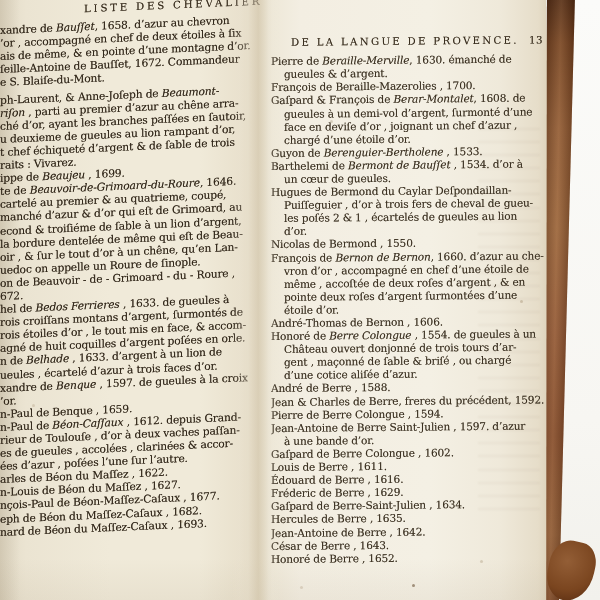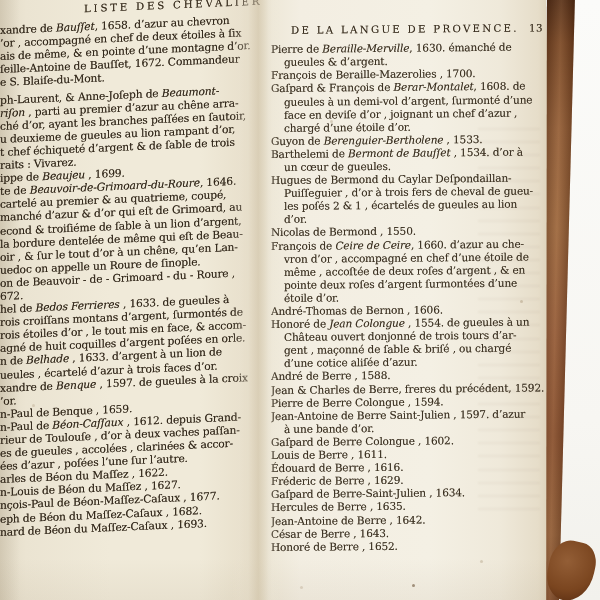--- a/index.html
+++ b/index.html
@@ -40,21 +40,21 @@
   .tline.gap{margin-top:4px;}
   .it{font-style:italic;}
   .left-clip{position:absolute;left:0;top:0;width:263px;height:600px;overflow:hidden;}
   .left-text{
     position:absolute;left:0;top:3px;width:310px;
     transform:skewY(-2.5deg);transform-origin:0 0;
     color:#31271a;font-size:10.7px;line-height:13.1px;letter-spacing:-0.15px;
     text-shadow:0 0 .35px rgba(45,33,18,.6);
   }
   .left-header{margin:3px 0 5px 84px;font-size:10.2px;letter-spacing:2.8px;color:#392e1f;white-space:nowrap;}
-  .right-clip{position:absolute;left:271px;top:4px;width:276px;height:568px;overflow:hidden;}
+  .right-clip{position:absolute;left:271px;top:16px;width:276px;height:568px;overflow:hidden;}
   .right-text{
     position:absolute;left:0;top:20px;width:276px;
     transform:skewY(-0.55deg);transform-origin:0 0;
     color:#3a3021;font-size:10.55px;line-height:13.12px;letter-spacing:-0.15px;
     text-shadow:0 0 .3px rgba(55,44,28,.5);
   }
   .right-header{display:flex;justify-content:space-between;align-items:baseline;
     margin:0 4px 6px 20px;font-size:10.2px;letter-spacing:2.3px;white-space:nowrap;color:#392e1f;}
   .page-num{letter-spacing:.5px;margin-left:8px;text-align:right;}
   .right-text .ind{padding-left:13px;}
@@ -150,27 +150,27 @@
           <div class="tline ind">face en deviſe d’or , joignant un chef d’azur ,</div>
           <div class="tline ind">chargé d’une étoile d’or.</div>
           <div class="tline">Guyon de <span class="it">Berenguier-Bertholene</span> , 1533.</div>
           <div class="tline">Barthelemi de <span class="it">Bermont de Bauſſet</span> , 1534. d’or à</div>
           <div class="tline ind">un cœur de gueules.</div>
           <div class="tline">Hugues de Bermond du Caylar Deſpondaillan-</div>
           <div class="tline ind">Puiſſeguier , d’or à trois fers de cheval de gueu-</div>
           <div class="tline ind">les poſés 2 &amp; 1 , écartelés de gueules au lion</div>
           <div class="tline ind">d’or.</div>
           <div class="tline">Nicolas de Bermond , 1550.</div>
-          <div class="tline">François de <span class="it">Ceire de Ceire</span>, 1660. d’azur au che-</div>
+          <div class="tline">François de <span class="it">Bernon de Bernon</span>, 1660. d’azur au che-</div>
           <div class="tline ind">vron d’or , accompagné en chef d’une étoile de</div>
           <div class="tline ind">même , accoſtée de deux roſes d’argent , &amp; en</div>
           <div class="tline ind">pointe deux roſes d’argent ſurmontées d’une</div>
           <div class="tline ind">étoile d’or.</div>
           <div class="tline">André-Thomas de Bernon , 1606.</div>
-          <div class="tline">Honoré de <span class="it">Jean Colongue</span> , 1554. de gueules à un</div>
+          <div class="tline">Honoré de <span class="it">Berre Colongue</span> , 1554. de gueules à un</div>
           <div class="tline ind">Château ouvert donjonné de trois tours d’ar-</div>
           <div class="tline ind">gent , maçonné de ſable &amp; briſé , ou chargé</div>
           <div class="tline ind">d’une cotice aliſée d’azur.</div>
           <div class="tline">André de Berre , 1588.</div>
           <div class="tline">Jean &amp; Charles de Berre, freres du précédent, 1592.</div>
           <div class="tline">Pierre de Berre Colongue , 1594.</div>
           <div class="tline">Jean-Antoine de Berre Saint-Julien , 1597. d’azur</div>
           <div class="tline ind">à une bande d’or.</div>
           <div class="tline">Gaſpard de Berre Colongue , 1602.</div>
           <div class="tline">Louis de Berre , 1611.</div>

